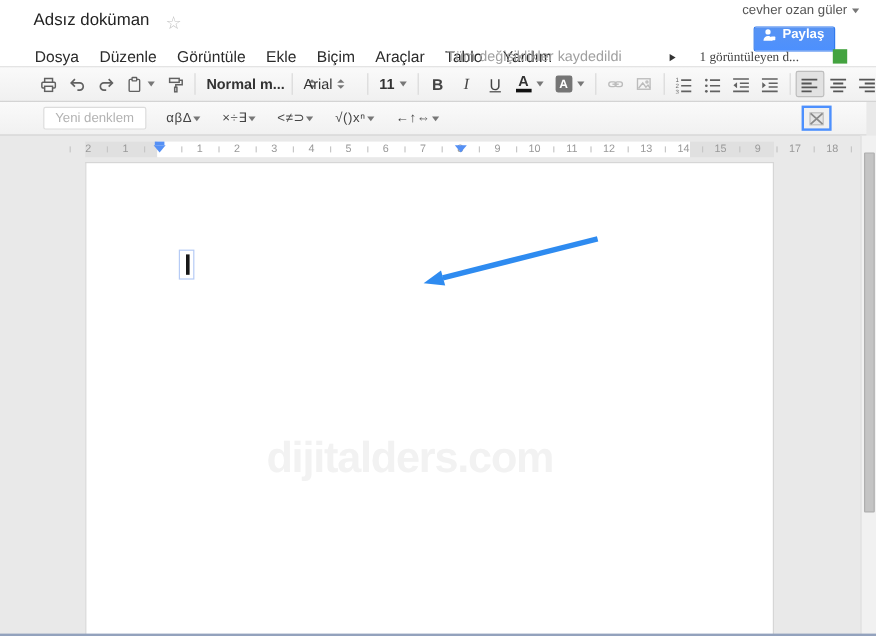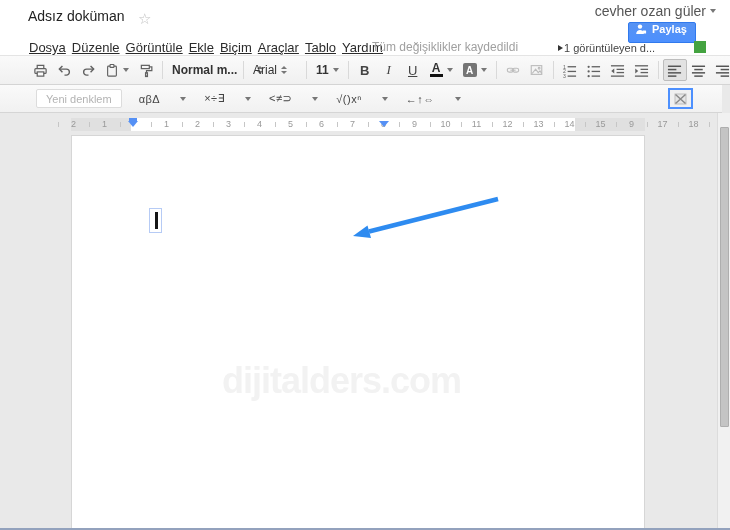--- a/index.html
+++ b/index.html
@@ -8,32 +8,32 @@
     position: relative;
     overflow: hidden;
     background: #e9e9e9;
     font-family: "Liberation Sans", sans-serif;
     -webkit-font-smoothing: antialiased;
   }
   
   #header { position:absolute; left:0; top:0; width:730px; height:55px; background:#fff; }
   #doc-title { position:absolute; left:28px; top:8px; font-size:14px; color:#222; font-weight:500; }
   #title-star { position:absolute; left:138px; top:10px; font-size:15px; color:#c2c2c2; cursor:pointer; }
-  #user-menu { position:absolute; right:14px; top:3px; font-size:14px; color:#555; display:flex; align-items:center; gap:4px; cursor:pointer; }
+  #user-menu { position:absolute; right:14px; top:3px; font-size:11px; color:#555; display:flex; align-items:center; gap:4px; cursor:pointer; }
   .caret-down { width:0; height:0; border-left:3.5px solid transparent; border-right:3.5px solid transparent; border-top:4px solid #777; }
   #comments-btn { position:absolute; left:585px; top:22px; height:21px; padding:0 8px; display:flex; align-items:center; gap:5px;
     background:linear-gradient(#f8f8f8,#f0f0f0); border:1px solid #d8d8d8; border-radius:2px;
     font-size:11px; font-weight:bold; color:#555; cursor:pointer; }
   #share-btn { position:absolute; left:628px; top:22px; height:21px; padding:0 8px 0 6px; display:flex; gap:5px;
     background:linear-gradient(#5793f3,#4d90fe); border:1px solid #3079ed; border-radius:2px;
     font-size:11px; font-weight:bold; color:#fff; cursor:pointer; }
-  #menubar { position:absolute; left:28px; top:38px; display:flex; gap:4px; font-size:13px; color:#2b2b2b;text-decoration:underline; }
+  #menubar { position:absolute; left:28px; top:38px; display:flex; gap:15px; font-size:13px; color:#2b2b2b; }
   .menu-item { cursor:pointer; padding:2px 1px; }
   #save-status { position:absolute; left:352px; top:40px; font-size:12px; color:#a0a0a0;margin-left:20px; }
-  #viewers { position:absolute; left:558px; top:42px; display:flex; align-items:center; gap:1px; font-size:11px; color:#444; cursor:pointer; }
+  #viewers { position:absolute; left:558px; top:42px; display:flex; align-items:center; gap:20px; font-size:11px; color:#444; cursor:pointer;font-family:Liberation Serif, serif; }
   .tri-right { width:0; height:0; border-top:3.5px solid transparent; border-bottom:3.5px solid transparent; border-left:5px solid #333; }
   #presence-square { position:absolute; left:694px; top:41px; width:12px; height:12px; background:#44a340; }
   
   #toolbar { position:absolute; left:0; top:55px; width:730px; height:30px;
     background:linear-gradient(#fafafa,#f0f0f0); border-top:1px solid #e4e4e4; border-bottom:1px solid #d4d4d4;
     display:flex; align-items:center; padding-left:28px; }
   .sep { width:1px; height:18px; background:#d9d9d9; margin:0 4px; flex:none; }
   .tbtn { height:22px; min-width:24px; display:flex; align-items:center; justify-content:center; border-radius:2px; cursor:pointer; flex:none; border:1px solid transparent; }
   .tbtn.active { background:#e2e2e2; border:1px solid #bdbdbd; }
   .tbtn.disabled { opacity:.38; }
@@ -51,21 +51,21 @@
   .color-a .a { font-size:12px; font-weight:bold; color:#333; }
   .color-a .bar { width:13px; height:3px; background:#111; margin-top:1px; }
   .hl-a { width:14px; height:14px; border-radius:2px; background:#757575; color:#fff; font-size:10px; font-weight:bold;
     display:flex; align-items:center; justify-content:center; }
   
   #eqbar { position:absolute; left:0; top:85px; width:722px; height:28px;
     background:linear-gradient(#fafafa,#f1f1f1); border-bottom:1px solid #d5d5d5;
     display:flex; align-items:center; padding-left:36px; gap:6px; }
   #new-eq-btn { height:19px; padding:0 9px; background:#fff; border:1px solid #dcdcdc; border-radius:2px;
     font-size:11px; color:#b3b3b3; display:flex; align-items:center; cursor:pointer; }
-  .eq-group { display:flex; align-items:center; gap:20px; padding:0 5px; height:20px; cursor:pointer; }
+  .eq-group { display:flex; align-items:center; gap:1px; padding:0 5px; height:20px; cursor:pointer; }
   .eq-group span { font-size:11px; color:#444; letter-spacing:.5px; white-space:nowrap; }
   #eq-close { position:absolute; left:668px; top:3px; width:25px; height:21px; background:#f0f0f0;
     border:2px solid #4d90fe; display:flex; align-items:center; justify-content:center; cursor:pointer; }
   
   #ruler { position:absolute; left:58px; top:118px; width:682px; height:13px; }
   .ruler-band { position:absolute; top:0; height:13px; }
   #band-margin-left  { left:13px;  width:60px;  background:#e0e0e0; }
   #band-white        { left:73px;  width:444px; background:#fff; }
   #band-margin-right { left:517px; width:70px;  background:#e0e0e0; }
   #ruler-nums { position:absolute; left:0; top:0; display:flex; }

